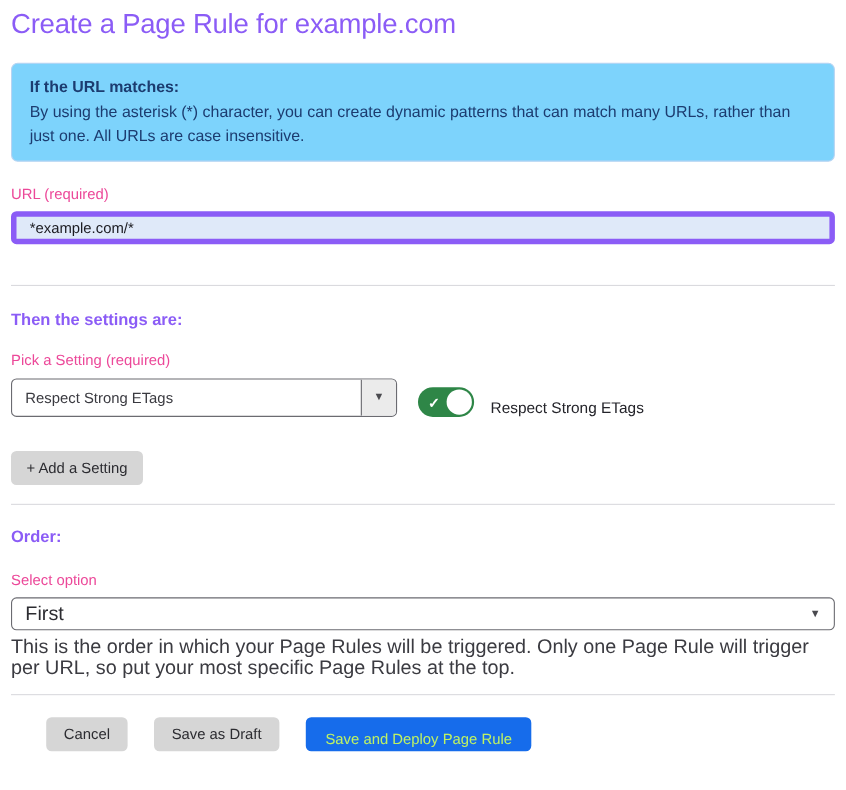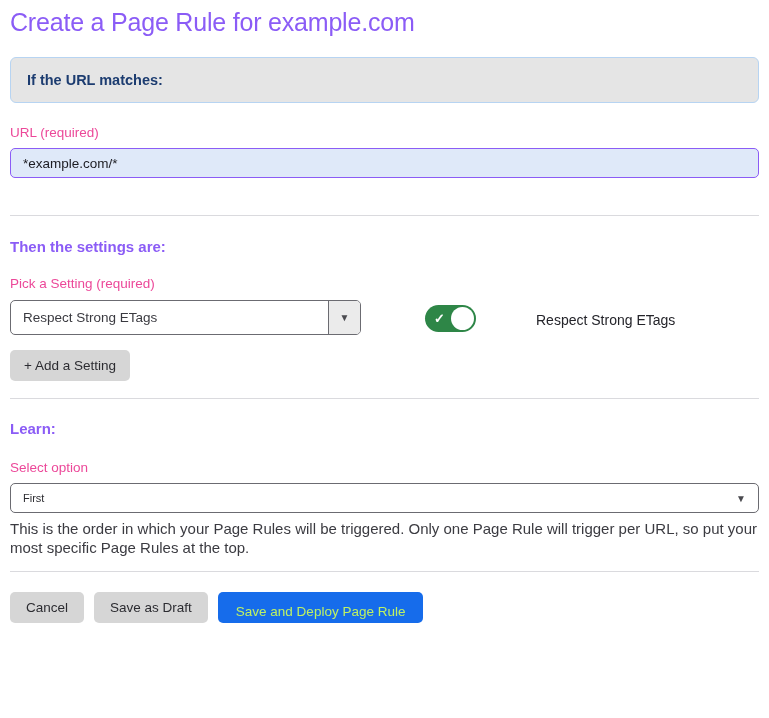--- a/index.html
+++ b/index.html
@@ -15,21 +15,21 @@
     margin-top: 11px;
     font-size: 25px;
     line-height: 23px;
     font-weight: 400;
     color: #8b5cf6;
     letter-spacing: -0.2px;
   }
 
   .info-box {
     margin-top: 23px;
-    background: #e5e5e5;
+    background: #7dd3fc;
     border: 1px solid #b7d4f2;
     border-radius: 6px;
     padding: 11px 16px;
     font-size: 14.5px;
     line-height: 22px;
     color: #1c3c70;
   }
   .info-heading { font-weight: 700; }
   .info-link {
     color: #2263d6;
@@ -43,21 +43,21 @@
     font-size: 13.5px;
     line-height: 16px;
     color: #ec4899;
   }
 
   .url-input {
     margin-top: 7px;
     width: 100%;
     height: 30px;
     background: #dfe9f9;
-    border: 1px solid #8b5cf6;
+    border: 5px solid #8b5cf6;
     border-radius: 5px;
     padding: 0 12px;
     font-family: "Liberation Sans", sans-serif;
     font-size: 13.5px;
     color: #1c1c22;
     outline: none;
   }
 
   hr.divider {
     border: none;
@@ -76,22 +76,21 @@
     color: #8b5cf6;
   }
   .order-heading { margin-top: 22px; }
 
   .pick-label { margin-top: 21px; }
   .order-label { margin-top: 23px; }
 
   .setting-row {
     margin-top: 8px;
     display: flex;
-    align-items: center;
-    gap: 45px;
+    align-items: flex-end;
   }
   .setting-select {
     width: 351px;
     height: 35px;
     background: #ffffff;
     border: 1px solid #6b6b71;
     border-radius: 5px;
     display: flex;
     align-items: stretch;
     justify-content: space-between;
@@ -158,67 +157,69 @@
     height: 31px;
     border: none;
     border-radius: 5px;
     background: #d6d6d6;
     color: #2c2c31;
     font-family: "Liberation Sans", sans-serif;
     font-size: 13.5px;
     padding: 0 16px;
     cursor: pointer;
   }
-  .add-setting-btn { margin-top: 15px; padding: 0 14px; }
+  .add-setting-btn { margin-top: 31px; padding: 0 14px; }
 
   .order-select {
     margin-top: 7px;
     width: 100%;
     height: 30px;
     background: #ffffff;
     border: 1px solid #6b6b71;
     border-radius: 5px;
     display: flex;
     align-items: center;
     justify-content: space-between;
     padding: 0 12px;
     cursor: pointer;
   }
-  .order-select-value { font-size: 11px; color: #2c2c31; }
+  .order-select-value { font-size: 18px; color: #2c2c31; }
   .order-select-arrow { font-size: 10px; color: #4a4a4f; }
 
   .helper-text {
     margin-top: 6px;
-    font-size: 15px;
+    font-size: 18px;
     line-height: 19px;
     color: #3b3b41;
     max-width: 748px;
   }
 
   .footer {
     margin-top: 20px;
     display: flex;
     align-items: flex-start;
-    gap: 10px;
+    gap: 24px;
+    margin-left: 32px;
   }
   .btn-primary {
     background: #166ceb;
     color: #bef264;
     padding: 12px 18px;
   }
 </style>
 </head>
 <body>
 
 <div class="page">
 
   <h1 class="page-title">Create a Page Rule for example.com</h1>
 
   <div class="info-box">
     <div class="info-heading">If the URL matches:</div>
+    <div class="info-body">By using the asterisk (*) character, you can create dynamic patterns that can match many URLs, rather than just one. All URLs are case insensitive.</div>
   </div>
 
   <label class="field-label">URL (required)</label>
   <input class="url-input" type="text" value="*example.com/*" style="">
 
   <hr class="divider hr1">
 
   <h2 class="section-heading">Then the settings are:</h2>
 
   <label class="field-label pick-label">Pick a Setting (required)</label>
@@ -232,21 +233,21 @@
       <span class="toggle-check">✓</span>
       <span class="toggle-knob"></span>
     </div>
     <span class="toggle-text">Respect Strong ETags</span>
   </div>
 
   <button class="btn add-setting-btn">+ Add a Setting</button>
 
   <hr class="divider hr2">
 
-  <h2 class="section-heading order-heading">Learn:</h2>
+  <h2 class="section-heading order-heading">Order:</h2>
 
   <label class="field-label order-label">Select option</label>
 
   <div class="order-select">
     <span class="order-select-value">First</span>
     <span class="order-select-arrow">▼</span>
   </div>
 
   <p class="helper-text">This is the order in which your Page Rules will be triggered. Only one Page Rule will trigger per URL, so put your most specific Page Rules at the top.</p>
 

